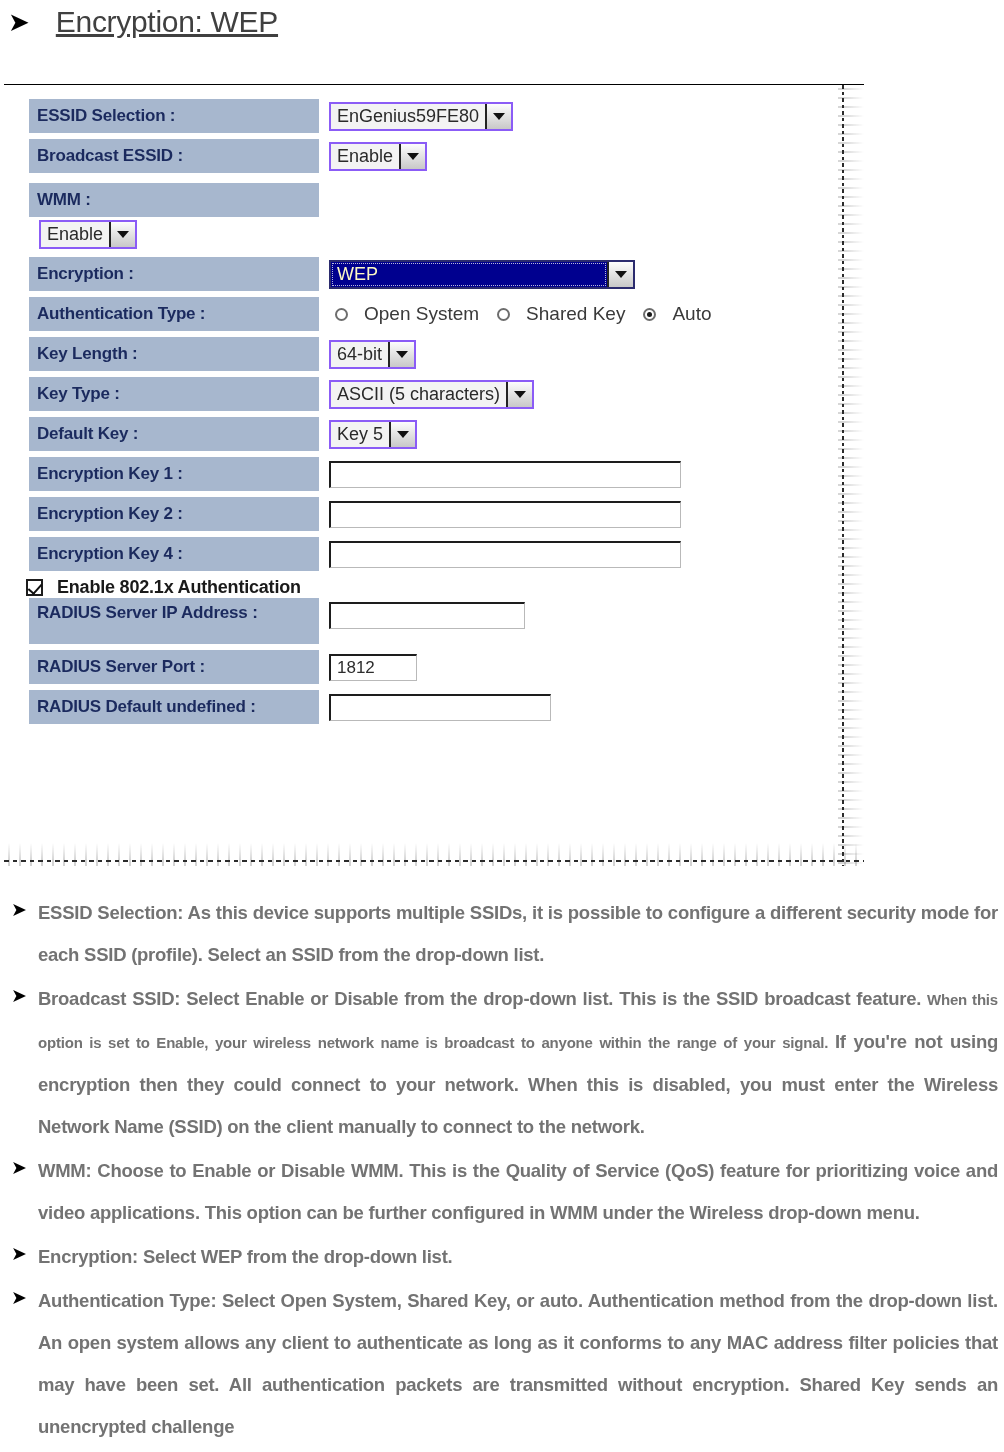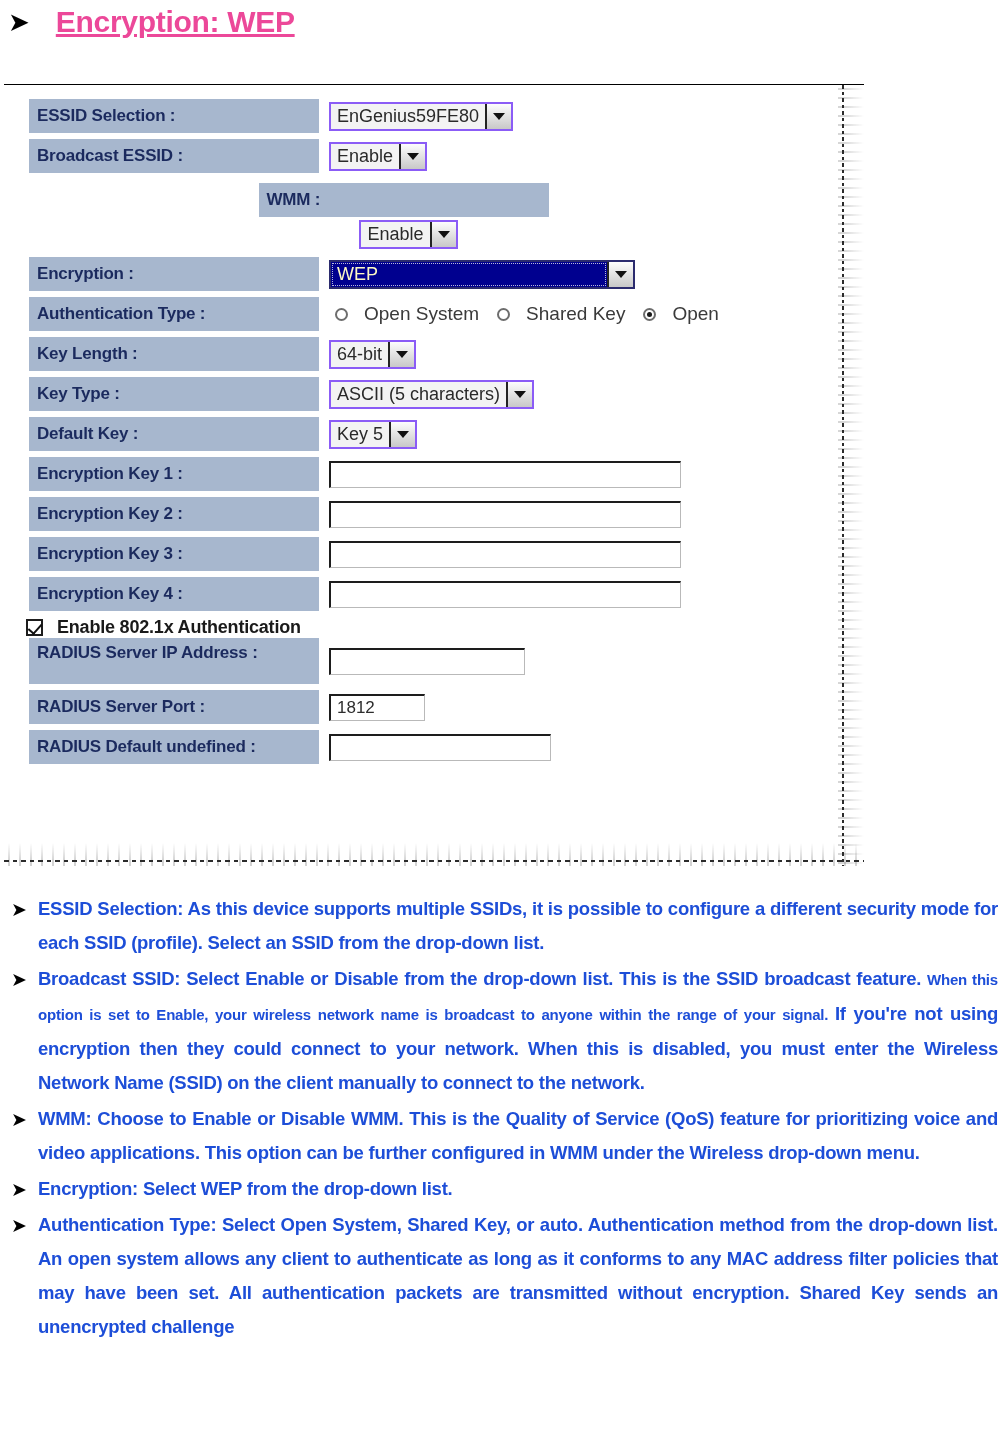--- a/index.html
+++ b/index.html
@@ -12,21 +12,21 @@
   
   .doc-heading{
     position:absolute;left:0;top:0;width:1004px;height:44px;
     display:flex;align-items:center;
   }
   .bullet-arrow{
     font-size:26px;line-height:1;color:#000;margin-left:8px;margin-right:26px;
     font-family:"DejaVu Sans", sans-serif;
   }
   .doc-heading .htext{
-    font-size:30px;font-weight:bold;color:#ec4899;
+    font-size:30px;font-weight:normal;color:#404040;
     text-decoration:underline;letter-spacing:-0.3px;
   }
 
   
   .shot{
     position:absolute;left:4px;top:84px;width:860px;height:782px;
     background:#ffffff;
     overflow:hidden;
   }
   .shot-inner{
@@ -66,21 +66,21 @@
   }
   .torn-bottom::before{
     content:"";position:absolute;left:0;bottom:5px;width:100%;height:2px;
     background:#2b2b2b;
     -webkit-mask-image:repeating-linear-gradient(to right,#000 0 5px, transparent 5px 9px, #000 9px 13px, transparent 13px 17px);
     mask-image:repeating-linear-gradient(to right,#000 0 5px, transparent 5px 9px, #000 9px 13px, transparent 13px 17px);
   }
 
   .form-area{position:absolute;left:14px;top:14px;width:760px;}
 
-  .row{display:flex;align-items:center;margin-bottom:6px;position:relative;padding-left:11px;}
+  .row{display:flex;align-items:flex-start;margin-bottom:6px;position:relative;padding-left:11px;}
   .row.gap-extra{margin-top:10px;flex-direction:column;}
   .cell-label{
     width:290px;min-height:34px;background:#a7b7ce;
     display:flex;align-items:center;
     padding-left:8px;box-sizing:border-box;
     color:#1b2a5e;font-size:17px;font-weight:bold;
     letter-spacing:-0.2px;
   }
   .cell-label.two-line{
     min-height:46px;line-height:1.12;display:block;padding-top:5px;
@@ -135,21 +135,21 @@
   
   .tin{
     height:27px;background:#fff;box-sizing:border-box;
     border-top:2px solid #1d1d1d;border-left:2px solid #1d1d1d;
     border-right:1px solid #b9b9b9;border-bottom:1px solid #b9b9b9;
     display:flex;align-items:center;padding-left:6px;
     font-size:17px;color:#2d2d2d;
   }
   .tin.w-key{width:352px;}
   .tin.w-ip{width:196px;}
-  .tin.w-port{width:96px;}
+  .tin.w-port{width:88px;}
   .tin.w-undef{width:222px;}
 
   
   .chk-line{display:flex;align-items:center;margin:6px 0 0 8px;}
   .chk{
     width:17px;height:17px;border:2px solid #1d1d1d;background:#fff;
     box-sizing:border-box;position:relative;flex:none;margin-right:14px;
   }
   .chk.on::after{
     content:"";position:absolute;left:3px;top:0px;width:6px;height:11px;
@@ -161,22 +161,22 @@
   
   .body-list{position:absolute;left:0;top:892px;width:1004px;}
   .b-item{display:flex;align-items:flex-start;margin-bottom:2px;}
   .b-arrow{
     width:38px;flex:none;text-align:center;
     font-size:19px;color:#000;line-height:34px;
     font-family:"DejaVu Sans", sans-serif;
   }
   .b-text{
     flex:1;padding-right:6px;
-    font-size:18.5px;font-weight:bold;color:#1d4ed8;
-    line-height:34px;text-align:justify;
+    font-size:18.5px;font-weight:bold;color:#737373;
+    line-height:42px;text-align:justify;
     letter-spacing:-0.25px;
   }
   .b-text .small{font-size:15px;letter-spacing:-0.2px;}
 </style>
 </head>
 <body>
 
 <div class="doc-heading">
   <span class="bullet-arrow">➤</span>
   <span class="htext">Encryption: WEP</span>
@@ -242,21 +242,21 @@
             <label class="radio-item">
               <span class="rdo"></span>
               <span>Open System</span>
             </label>
             <label class="radio-item">
               <span class="rdo"></span>
               <span>Shared Key</span>
             </label>
             <label class="radio-item">
               <span class="rdo on"></span>
-              <span>Open</span>
+              <span>Auto</span>
             </label>
           </div>
         </div>
       </div>
 
       <div class="row">
         <div class="cell-label">Key Length :</div>
         <div class="cell-value">
           <div class="sel">
             <span class="sel-text">64-bit</span>
@@ -298,26 +298,20 @@
         </div>
       </div>
 
       <div class="row">
         <div class="cell-label">Encryption Key 2 :</div>
         <div class="cell-value">
           <div class="tin w-key"></div>
         </div>
       </div>
 
-      <div class="row">
-        <div class="cell-label">Encryption Key 3 :</div>
-        <div class="cell-value">
-          <div class="tin w-key"></div>
-        </div>
-      </div>
 
       <div class="row">
         <div class="cell-label">Encryption Key 4 :</div>
         <div class="cell-value">
           <div class="tin w-key"></div>
         </div>
       </div>
 
       <div class="chk-line">
         <span class="chk on"></span>

